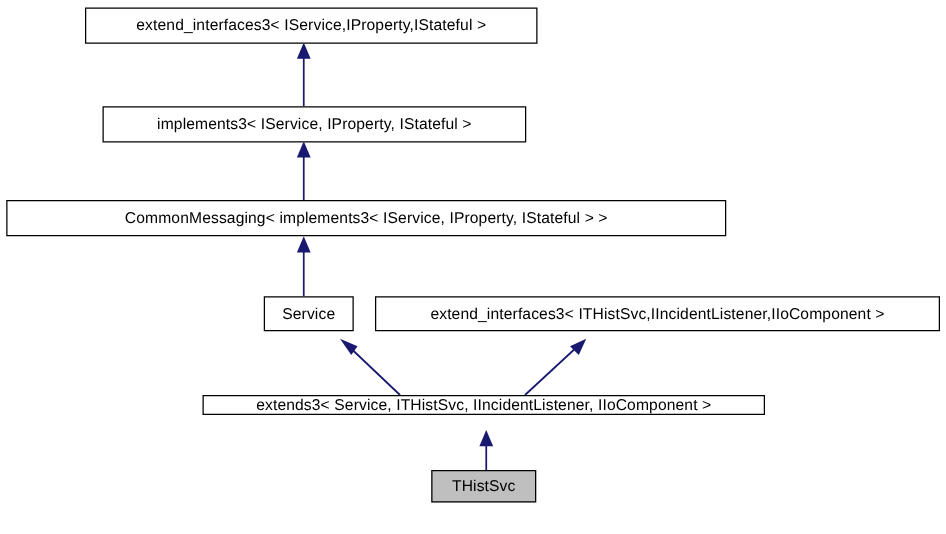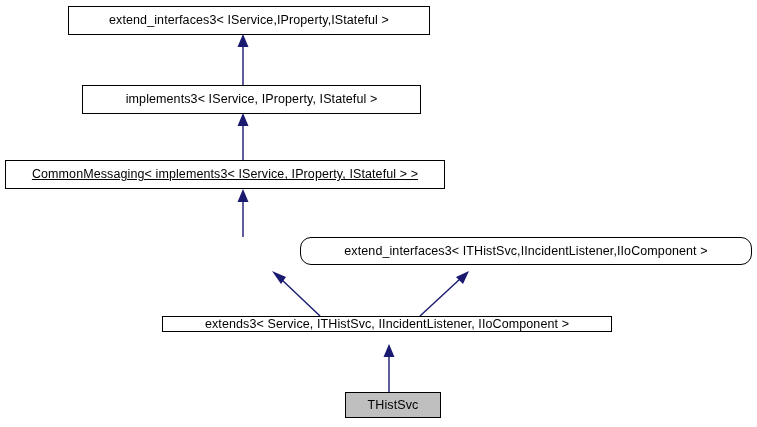--- a/index.html
+++ b/index.html
@@ -85,30 +85,33 @@
   </svg>
 
   <div class="uml-node" id="node-0" style="left: 68px; top: 6px; width: 362px; height: 29px;">
     <span class="uml-label">extend_interfaces3&lt; IService,IProperty,IStateful &gt;</span>
   </div>
 
   <div class="uml-node" id="node-1" style="left: 82px; top: 85px; width: 339px; height: 29px;">
     <span class="uml-label">implements3&lt; IService, IProperty, IStateful &gt;</span>
   </div>
 
-  <div class="uml-node" id="node-2" style="left: 5px; top: 160px; width: 440px; height: 29px; text-decoration: underline;">
+  <div class="uml-node" id="node-2" style="left: 5px; top: 160px; width: 576px; height: 29px;">
     <span class="uml-label">CommonMessaging&lt; implements3&lt; IService, IProperty, IStateful &gt; &gt;</span>
   </div>
 
+  <div class="uml-node" id="node-3" style="left: 211px; top: 237px; width: 72px; height: 28px;">
+    <span class="uml-label">Service</span>
+  </div>
 
-  <div class="uml-node" id="node-4" style="left: 300px; top: 237px; width: 452px; height: 28px; border-radius: 11px;">
+  <div class="uml-node" id="node-4" style="left: 300px; top: 237px; width: 452px; height: 28px;">
     <span class="uml-label">extend_interfaces3&lt; ITHistSvc,IIncidentListener,IIoComponent &gt;</span>
   </div>
 
   <div class="uml-node" id="node-5" style="left: 162px; top: 316px; width: 450px; height: 16px;">
     <span class="uml-label">extends3&lt; Service, ITHistSvc, IIncidentListener, IIoComponent &gt;</span>
   </div>
 
-  <div class="uml-node highlight" id="node-6" style="left: 345px; top: 392px; width: 96px; height: 26px;">
+  <div class="uml-node highlight" id="node-6" style="left: 345px; top: 376px; width: 84px; height: 26px;">
     <span class="uml-label">THistSvc</span>
   </div>
 
 </div>
 
 </body></html>

